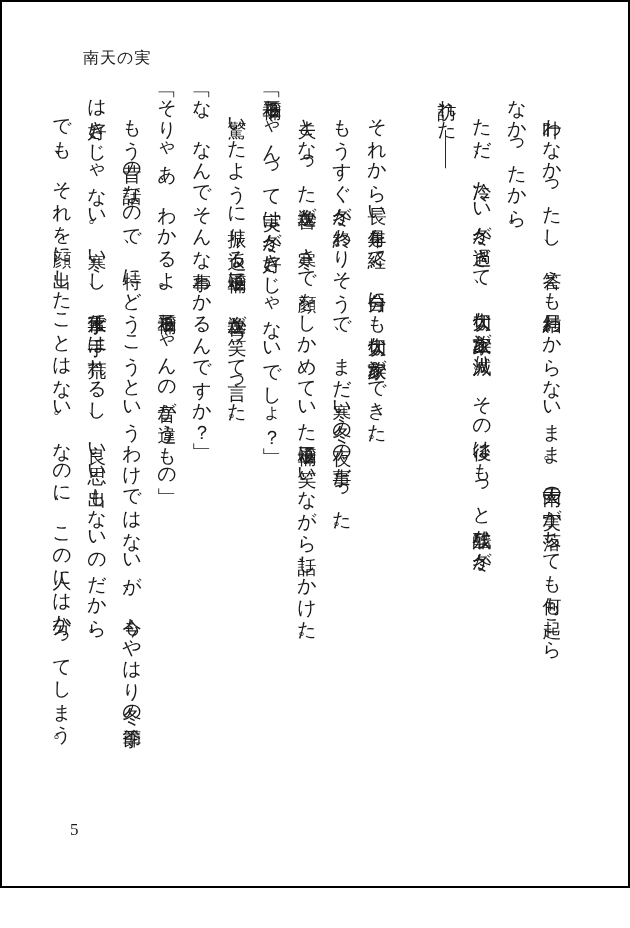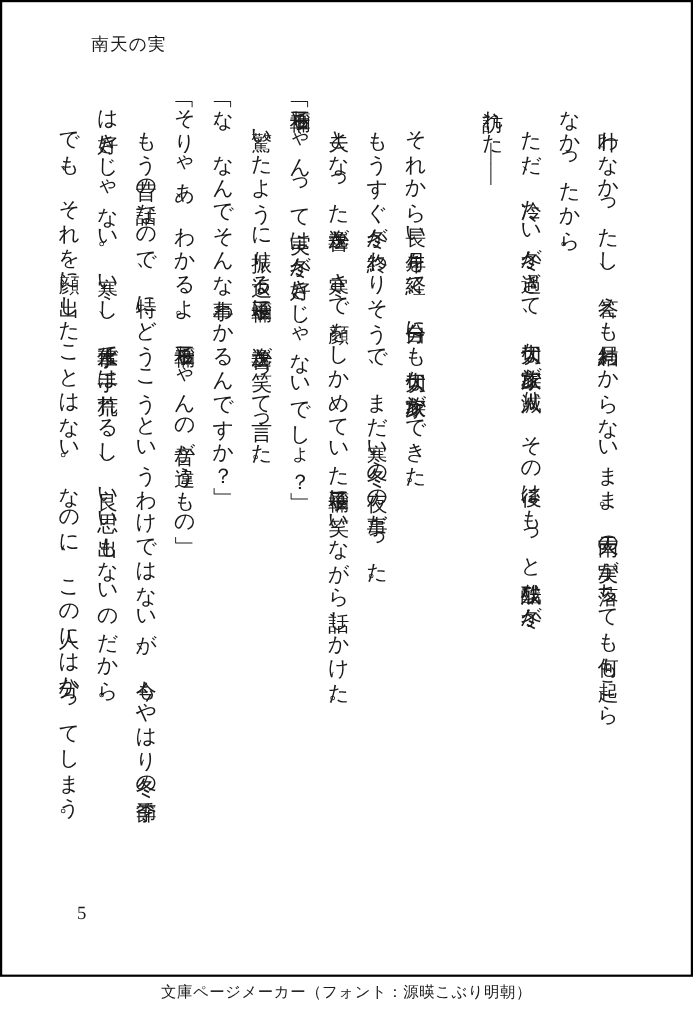--- a/index.html
+++ b/index.html
@@ -14,21 +14,21 @@
   }
   .frame {
     position: absolute;
     left: 0; top: 0;
     width: 630px; height: 888px;
     border: 2px solid #000000;
     box-sizing: border-box;
   }
   .header-title {
     position: absolute;
-    left: 83px; top: 30px;
+    left: 83px; top: 48px;
     font-size: 16px;
     letter-spacing: 1px;
     white-space: nowrap;
   }
   .body-text {
     position: absolute;
     top: 86px;
     right: 60px;
     height: 775px;
     writing-mode: vertical-rl;
@@ -75,14 +75,13 @@
       <div class="vcol">　驚いたように振り返る禰豆子に、善逸が笑って言った。</div>
       <div class="vcol">「な、なんでそんな事わかるんですか？」</div>
       <div class="vcol">「そりゃあ、わかるよ。禰豆子ちゃんの音が違うもの」</div>
       <div class="vcol">　もう昔の話なので、特にどうこうというわけではないが、今もやはり冬の季節</div>
       <div class="vcol">は好きじゃない。寒いし、水仕事で手は荒れるし、良い思い出もないのだから。</div>
       <div class="vcol">　でも、それを顔に出したことはない。なのに、この人には分かってしまう。</div>
     </div>
 
   <div class="page-number">5</div>
 
-  <div class="footer-caption">文庫ページメーカー（フォント：源暎こぶり明朝）</div>
 </div>
 
 </body></html>

